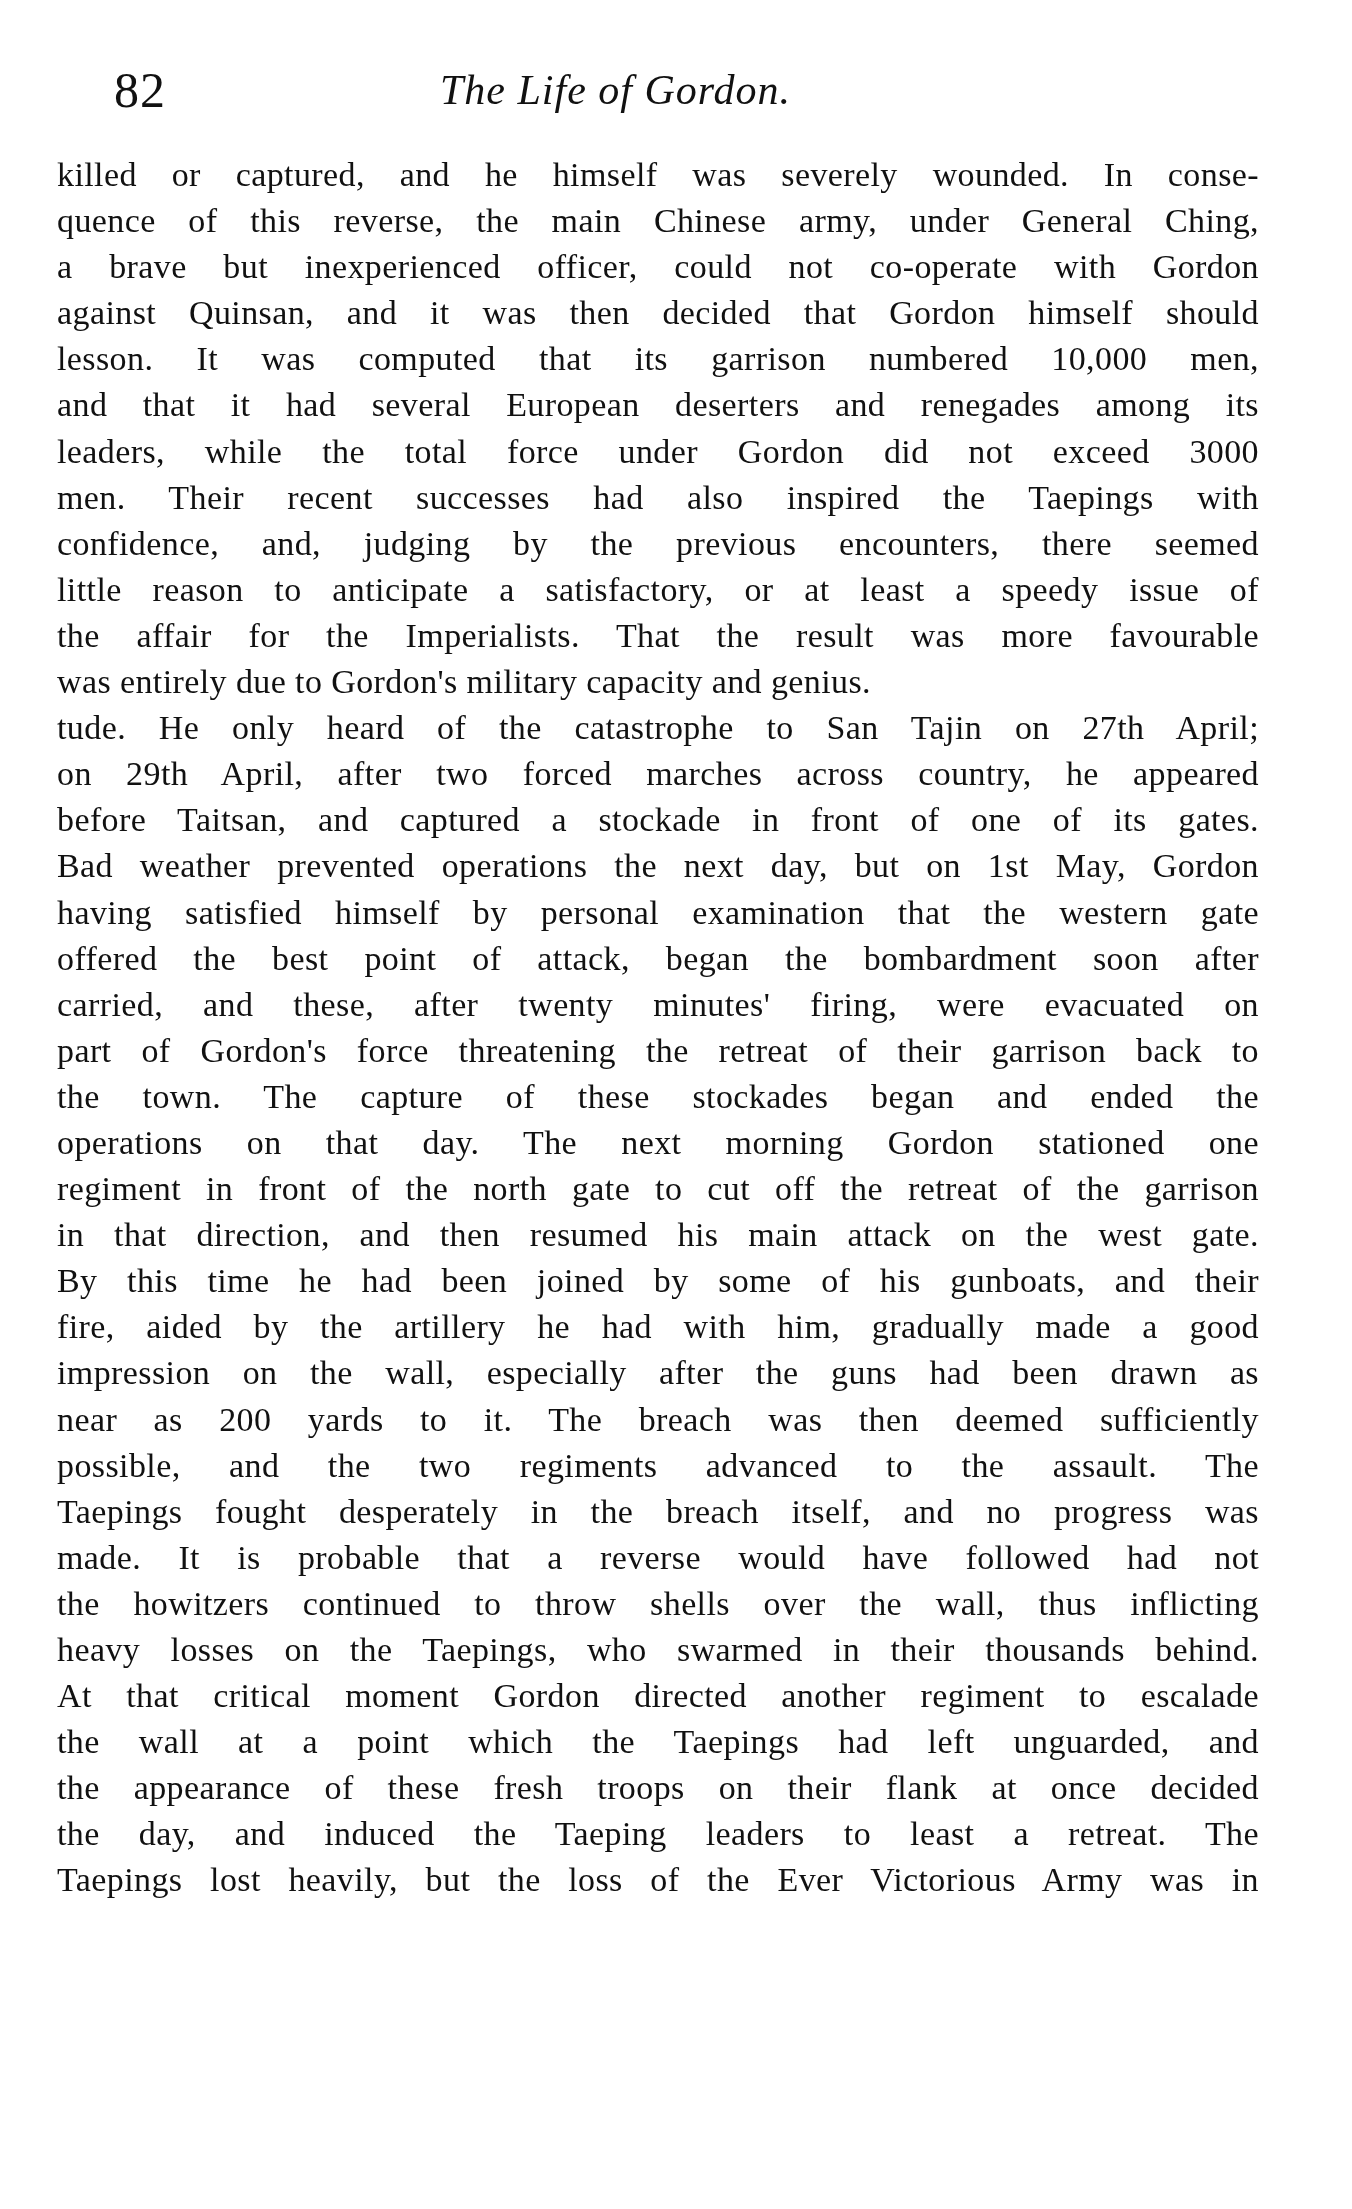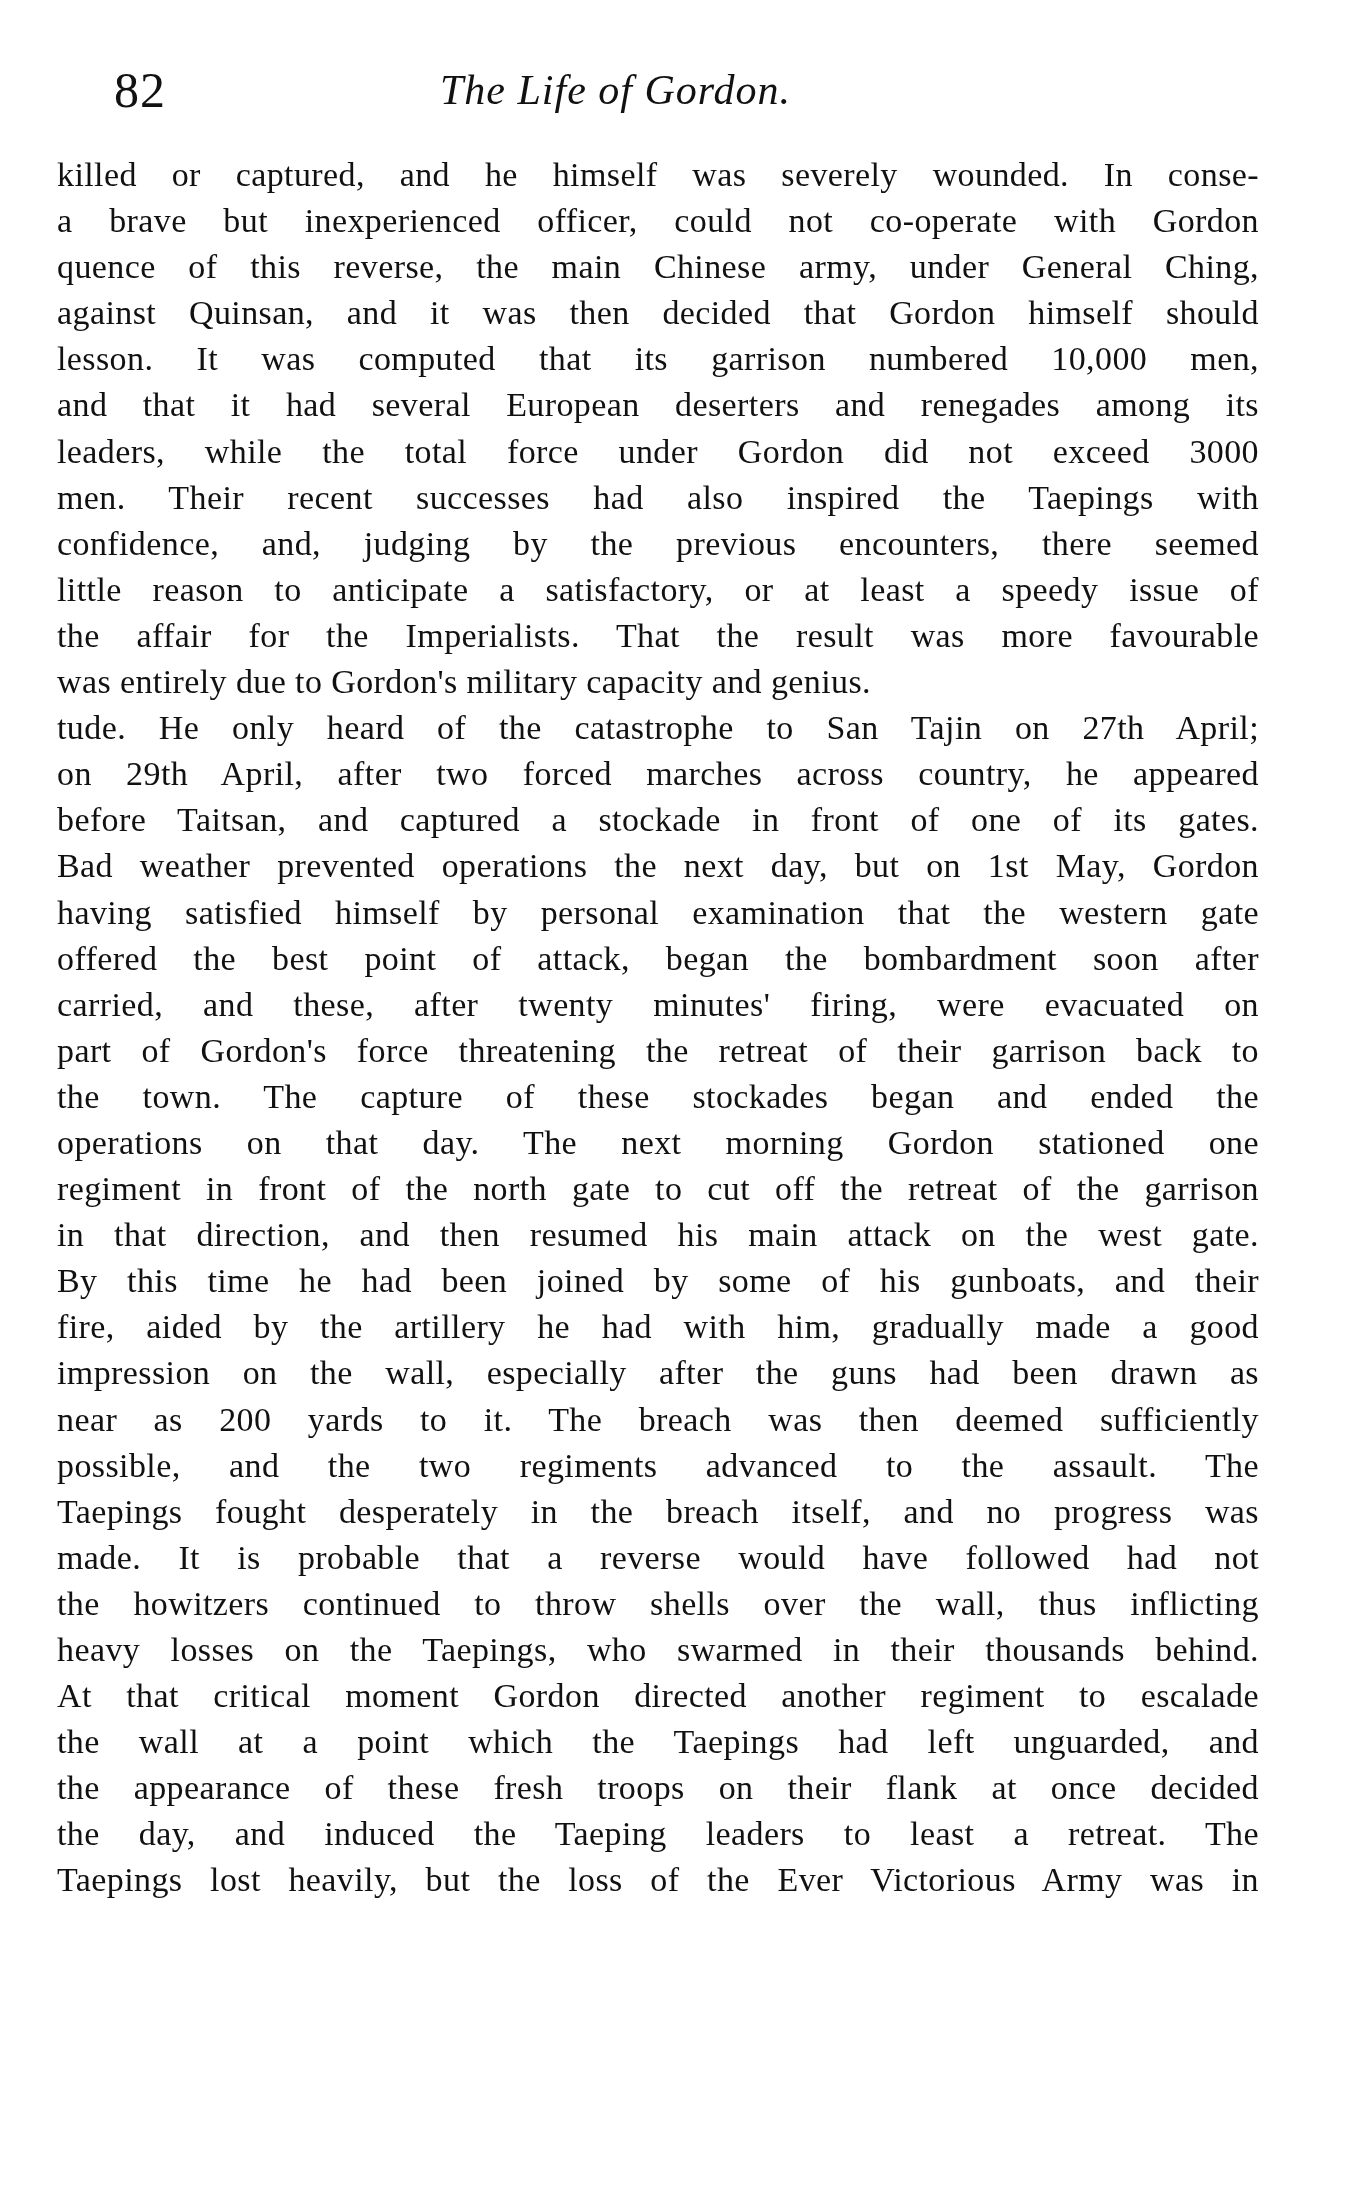--- a/index.html
+++ b/index.html
@@ -69,22 +69,22 @@
 <body>
 
 <div class="page-header">
   <span class="page-number">82</span>
   <span class="running-title">The Life of Gordon.</span>
 </div>
 
 <div class="body-text">
   <div class="paragraph">
     <span class="line">killed or captured, and he himself was severely wounded.  In conse-</span>
+    <span class="line">quence of this reverse, the main Chinese army, under General Ching,</span>
     <span class="line">a brave but inexperienced officer, could not co-operate with Gordon</span>
-    <span class="line">quence of this reverse, the main Chinese army, under General Ching,</span>
     <span class="line">against Quinsan, and it was then decided that Gordon himself should</span>
     <span class="line">lesson.  It was computed that its garrison numbered 10,000 men,</span>
     <span class="line">and that it had several European deserters and renegades among its</span>
     <span class="line">leaders, while the total force under Gordon did not exceed 3000</span>
     <span class="line">men.  Their recent successes had also inspired the Taepings with</span>
     <span class="line">confidence, and, judging by the previous encounters, there seemed</span>
     <span class="line">little reason to anticipate a satisfactory, or at least a speedy issue of</span>
     <span class="line">the affair for the Imperialists.  That the result was more favourable</span>
     <span class="line last">was entirely due to Gordon's military capacity and genius.</span>
   </div>

